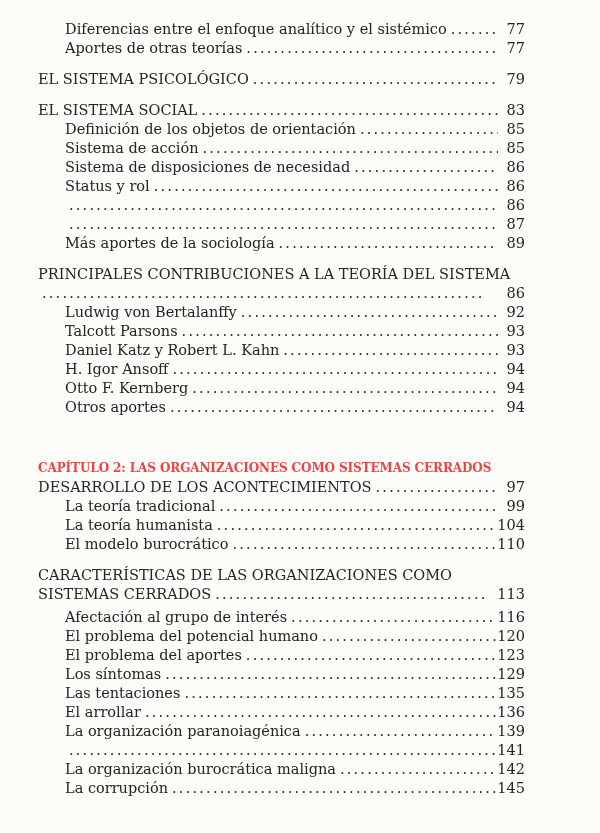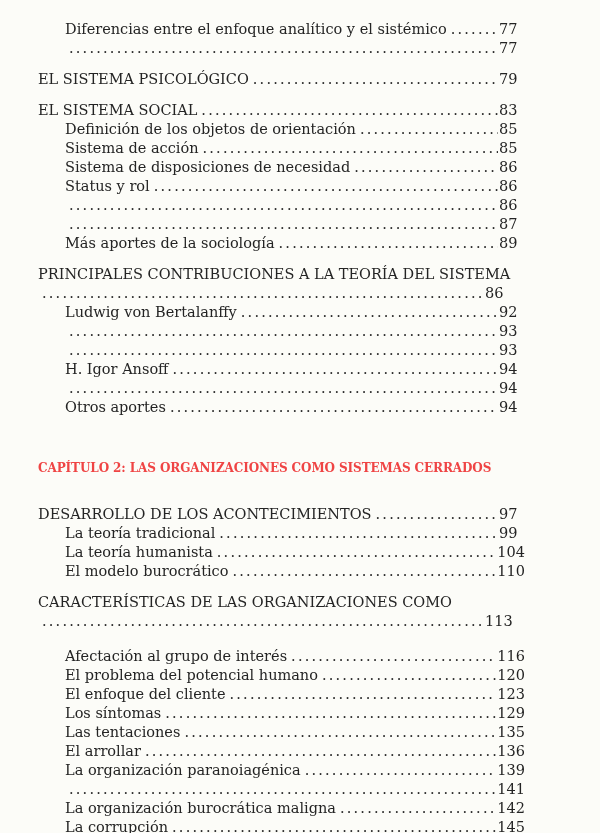--- a/index.html
+++ b/index.html
@@ -21,58 +21,59 @@
   }
   .row {
     display: flex;
     align-items: baseline;
     line-height: 19px;
     white-space: nowrap;
   }
   .row.sub { padding-left: 27px; }
   .gap-section       { margin-top: 12px; }
   .gap-chapter       { margin-top: 42px; }
-  .gap-after_chapter { margin-top: 27px; }
-  .gap-tiny          { margin-top: 16px; }
+  .gap-after_chapter { }
+  .gap-tiny          { margin-top: 4px; }
   .label { flex: 0 0 auto; }
   .row.chapter .label {
     font-weight: bold;
     font-size: 12px;
     letter-spacing: -0.1px;
     color: #ef4444;
   }
   .dots {
     flex: 1 1 auto;
     min-width: 0;
     overflow: hidden;
     white-space: nowrap;
     letter-spacing: 2.2px;
     margin-left: 4px;
     margin-right: 1px;
     color: #2b2b2b;
   }
   .num {
     flex: 0 0 auto;
     min-width: 26px;
-    text-align: left;
+    text-align: right;
     white-space: nowrap;
   }
   .num.wide { min-width: 40px; }
 </style>
 </head>
 <body>
 
 <div class="page">
   <div id="toc">
       <div class="row sub">
         <span class="label">Diferencias entre el enfoque analítico y el sistémico</span>
         <span class="dots">......................................................................................................................................................</span>
         <span class="num">77</span>
       </div>
       <div class="row sub">
+        <span class="label">Aportes de otras teorías</span>
         <span class="dots">......................................................................................................................................................</span>
         <span class="num">77</span>
       </div>
       <div class="row gap-section">
         <span class="label">EL SISTEMA PSICOLÓGICO</span>
         <span class="dots">......................................................................................................................................................</span>
         <span class="num">79</span>
       </div>
       <div class="row gap-section">
         <span class="label">EL SISTEMA SOCIAL</span>
@@ -118,33 +119,36 @@
       <div class="row">
         <span class="dots">......................................................................................................................................................</span>
         <span class="num wide">86</span>
       </div>
       <div class="row sub">
         <span class="label">Ludwig von Bertalanffy</span>
         <span class="dots">......................................................................................................................................................</span>
         <span class="num">92</span>
       </div>
       <div class="row sub">
+        <span class="label">Talcott Parsons</span>
         <span class="dots">......................................................................................................................................................</span>
         <span class="num">93</span>
       </div>
       <div class="row sub">
+        <span class="label">Daniel Katz y Robert L. Kahn</span>
         <span class="dots">......................................................................................................................................................</span>
         <span class="num">93</span>
       </div>
       <div class="row sub">
         <span class="label">H. Igor Ansoff</span>
         <span class="dots">......................................................................................................................................................</span>
         <span class="num">94</span>
       </div>
       <div class="row sub">
+        <span class="label">Otto F. Kernberg</span>
         <span class="dots">......................................................................................................................................................</span>
         <span class="num">94</span>
       </div>
       <div class="row sub">
         <span class="label">Otros aportes</span>
         <span class="dots">......................................................................................................................................................</span>
         <span class="num">94</span>
       </div>
       <div class="row chapter gap-chapter">
         <span class="label">CAPÍTULO 2: LAS ORGANIZACIONES COMO SISTEMAS CERRADOS</span>
@@ -166,35 +170,36 @@
       </div>
       <div class="row sub">
         <span class="label">El modelo burocrático</span>
         <span class="dots">......................................................................................................................................................</span>
         <span class="num">110</span>
       </div>
       <div class="row gap-section">
         <span class="label">CARACTERÍSTICAS DE LAS ORGANIZACIONES COMO</span>
       </div>
       <div class="row">
+        <span class="label">SISTEMAS CERRADOS</span>
         <span class="dots">......................................................................................................................................................</span>
         <span class="num wide">113</span>
       </div>
       <div class="row sub gap-tiny">
         <span class="label">Afectación al grupo de interés</span>
         <span class="dots">......................................................................................................................................................</span>
         <span class="num">116</span>
       </div>
       <div class="row sub">
         <span class="label">El problema del potencial humano</span>
         <span class="dots">......................................................................................................................................................</span>
         <span class="num">120</span>
       </div>
       <div class="row sub">
-        <span class="label">El enfoque del cliente</span>
+        <span class="label">El problema del aportes</span>
         <span class="dots">......................................................................................................................................................</span>
         <span class="num">123</span>
       </div>
       <div class="row sub">
         <span class="label">Los síntomas</span>
         <span class="dots">......................................................................................................................................................</span>
         <span class="num">129</span>
       </div>
       <div class="row sub">
         <span class="label">Las tentaciones</span>

